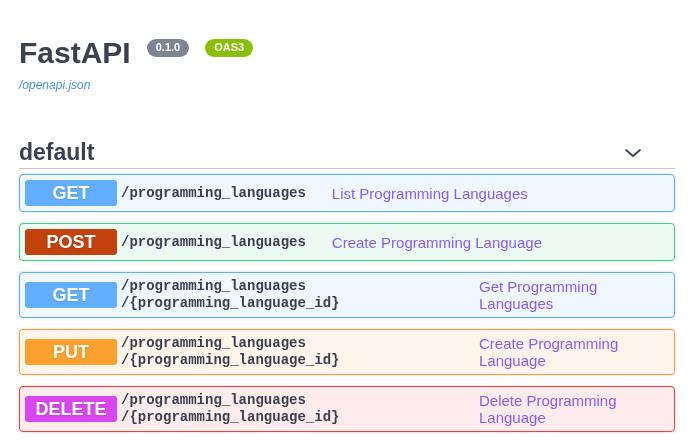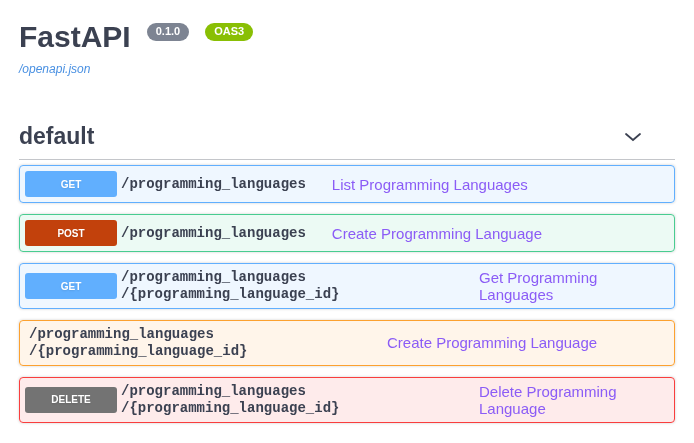--- a/index.html
+++ b/index.html
@@ -8,21 +8,21 @@
     width: 694px;
     height: 443px;
     background: #ffffff;
     font-family: "Liberation Sans", sans-serif;
     color: #3b4151;
     overflow: hidden;
   }
   .page { padding: 0 19px; }
 
   
-  .info { padding-top: 20px; }
+  .info { padding-top: 36px; }
   .title-row { display: flex; align-items: flex-start; }
   .api-title {
     margin: 0;
     font-size: 30px;
     font-weight: 700;
     line-height: 1.1;
     color: #3b4151;
   }
   .pill {
     display: inline-block;
@@ -47,21 +47,21 @@
     font-style: italic;
   }
 
   
   .tag-header {
     margin-top: 46px;
     display: flex;
     align-items: center;
     justify-content: space-between;
     border-bottom: 1px solid rgba(59,65,81,.3);
-    padding: 0 32px 9px 0;
+    padding: 0 32px 2px 0;
     cursor: pointer;
   }
   .tag-title {
     margin: 0;
     font-size: 23px;
     font-weight: 700;
     color: #3b4151;
   }
   .chev {
     background: none;
@@ -88,21 +88,21 @@
   .op-method {
     flex: 0 0 auto;
     width: 92px;
     height: 26px;
     display: flex;
     align-items: center;
     justify-content: center;
     border-radius: 3px;
     color: #fff;
     font-weight: 700;
-    font-size: 10px;
+    font-size: 18px;
     text-shadow: 0 1px 2px rgba(0,0,0,.1);
   }
   .op-path {
     flex: 0 0 auto;
     margin-left: 4px;
     font-family: "Liberation Mono", monospace;
     font-weight: 700;
     font-size: 14px;
     line-height: 1.2;
     color: #3b4151;
@@ -115,21 +115,21 @@
     color: #8b5cf6;
   }
 
   .get    { border-color: #61affe; background: rgba(97,175,254,.1); }
   .get    .op-method { background: #61affe; }
   .post   { border-color: #49cc90; background: rgba(73,204,144,.1); }
   .post   .op-method { background: #c2410c; }
   .put    { border-color: #fca130; background: rgba(252,161,48,.1); }
   .put    .op-method { background: #fca130; }
   .delete { border-color: #f93e3e; background: rgba(249,62,62,.1); }
-  .delete .op-method { background: #737373; }
+  .delete .op-method { background: #d946ef; }
 </style>
 </head>
 <body>
 
 <div class="page">
 
   <div class="info">
     <div class="title-row">
       <h1 class="api-title">FastAPI</h1>
       <span class="pill version">0.1.0</span>
@@ -178,20 +178,21 @@
           <span class="op-path">
             <span class="pl">/programming_languages</span>
             <span class="pl">/{programming_language_id}</span>
           </span>
           <span class="op-desc">Get Programming Languages</span>
         </div>
       </div>
 
       <div class="opblock put multiline">
         <div class="op-summary">
+          <span class="op-method">PUT</span>
           <span class="op-path">
             <span class="pl">/programming_languages</span>
             <span class="pl">/{programming_language_id}</span>
           </span>
           <span class="op-desc">Create Programming Language</span>
         </div>
       </div>
 
       <div class="opblock delete multiline">
         <div class="op-summary">

